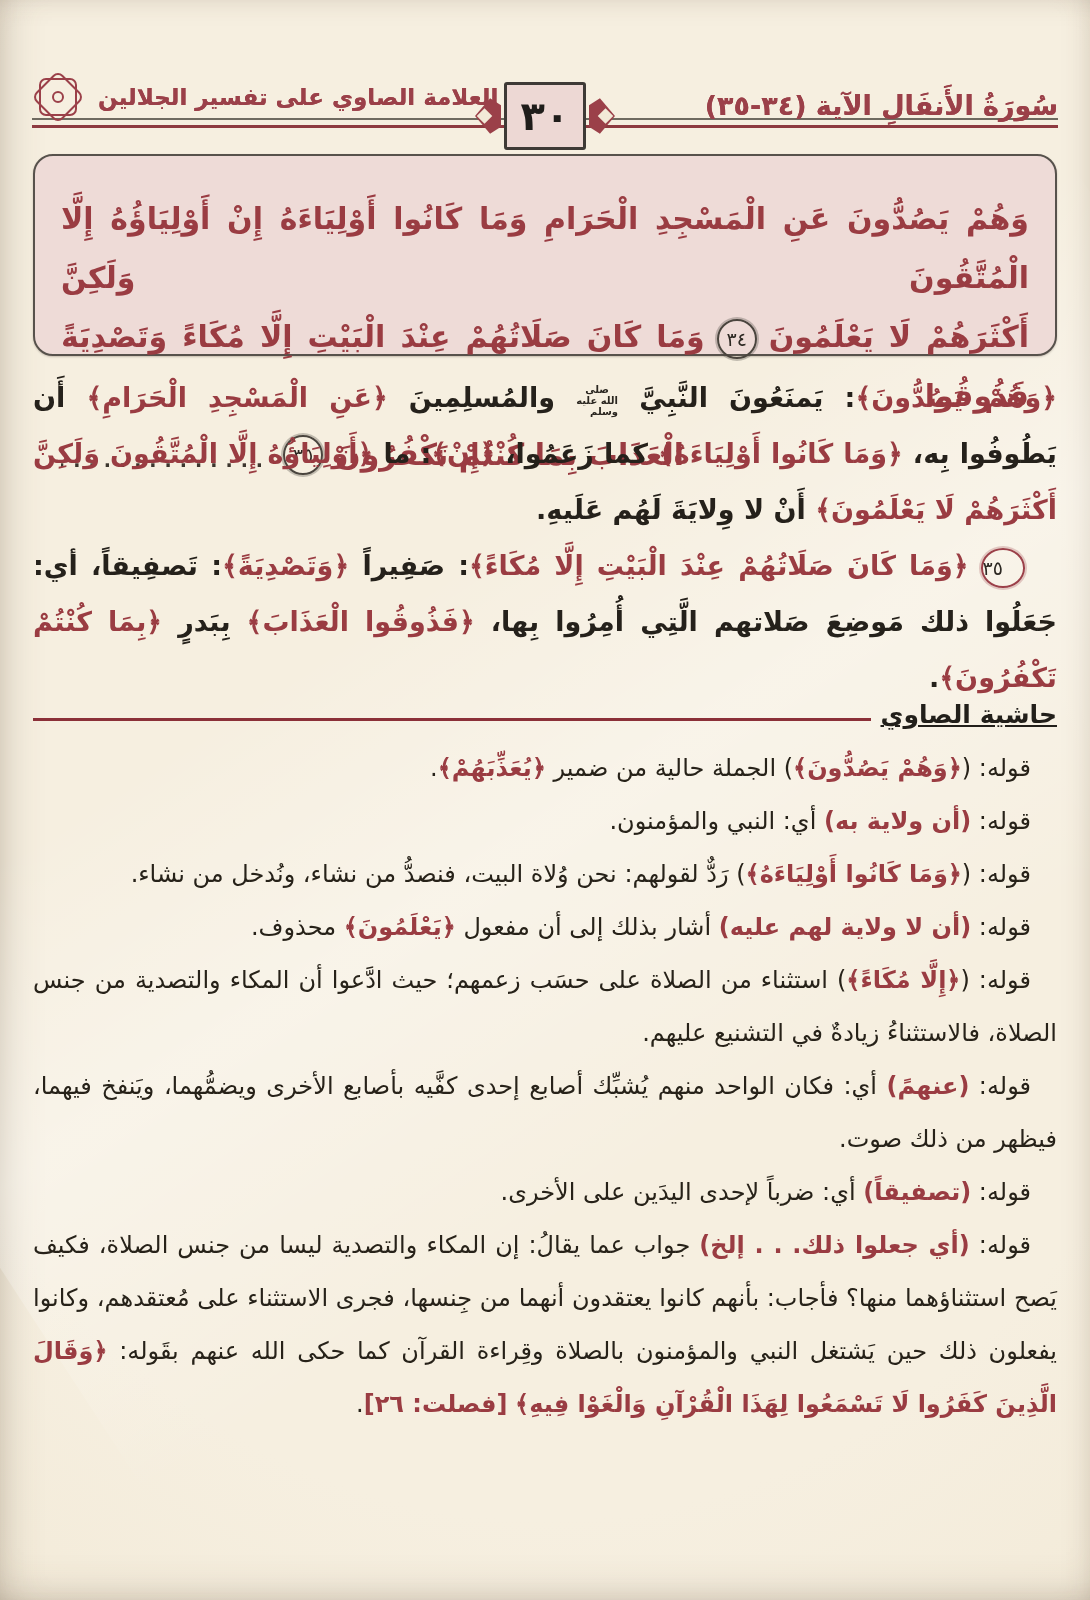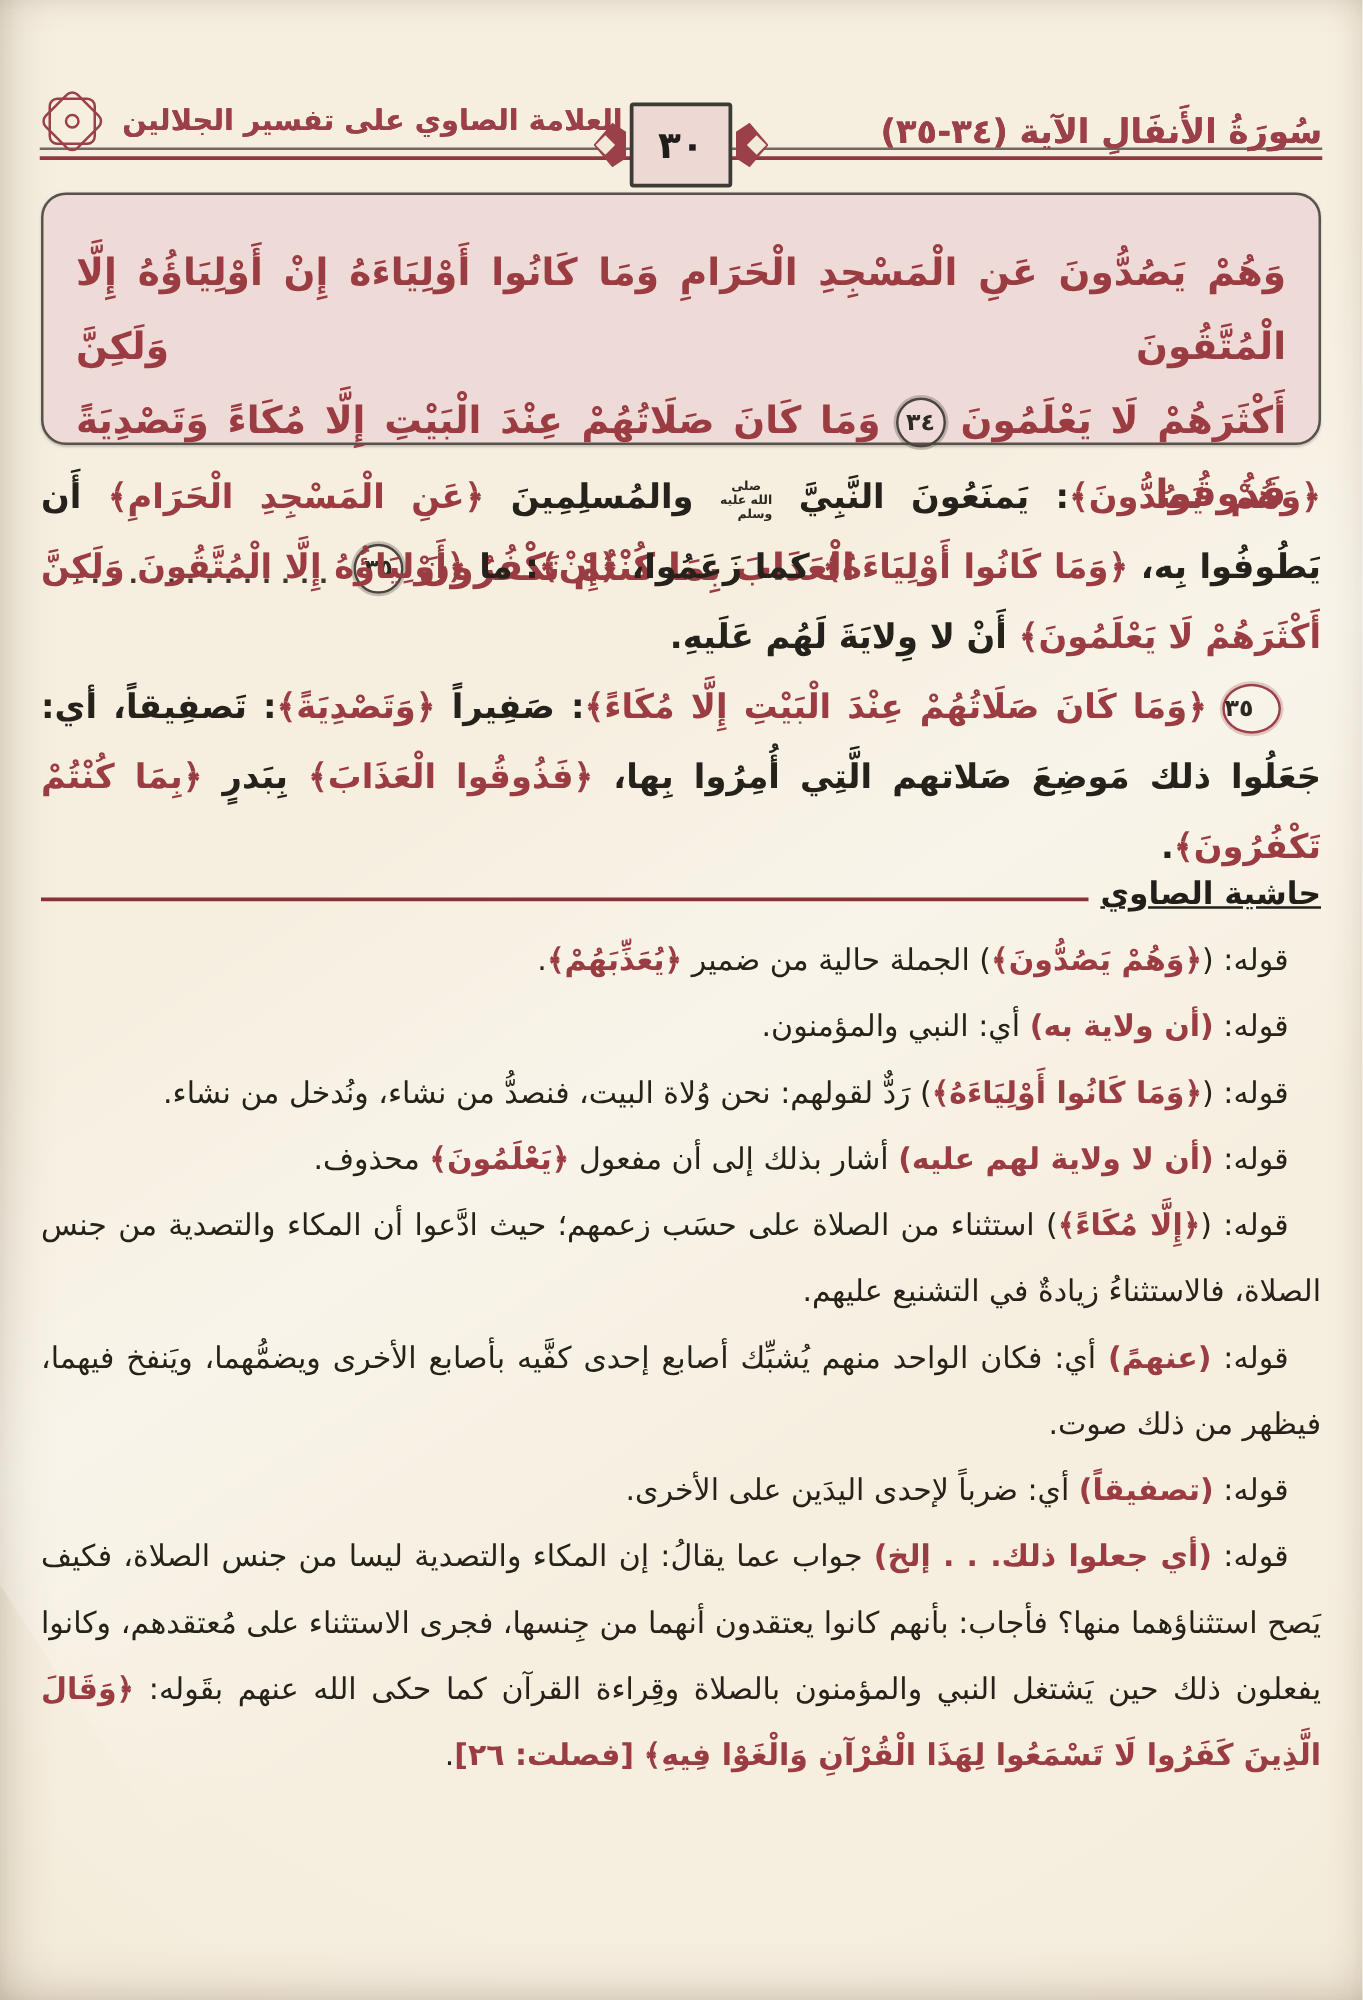--- a/index.html
+++ b/index.html
@@ -36,21 +36,21 @@
   .rosette-core{position:absolute;inset:20px;border:2px solid #9b4049;border-radius:50%;}
   .rule1{position:absolute;top:118px;left:32px;right:32px;border-top:2px solid #6f6a60;z-index:1;}
   .rule2{position:absolute;top:125px;left:32px;right:32px;border-top:3.5px solid #8e3a40;z-index:1;}
   .page-medallion{
     position:absolute;left:50%;top:82px;transform:translateX(-50%);
     display:flex;align-items:center;z-index:4;
   }
   .page-number-box{
     width:76px;height:62px;background:#edd8d4;border:3.5px solid #3e3a36;border-radius:3px;
     display:flex;align-items:center;justify-content:center;
-    font-size:30px;font-weight:bold;color:#1f1d1a;
+    font-size:40px;font-weight:bold;color:#1f1d1a;
   }
   .leaf{width:32px;height:44px;position:relative;flex:0 0 auto;}
   .leaf::before{content:"";position:absolute;inset:3px;background:#9b4049;}
   .leaf-right::before{clip-path:polygon(100% 50%,42% 3%,0 22%,0 78%,42% 97%);}
   .leaf-left::before{clip-path:polygon(0 50%,58% 3%,100% 22%,100% 78%,58% 97%);}
   .leaf::after{content:"";position:absolute;top:50%;width:11px;height:11px;background:#f2e9d8;transform:translateY(-50%) rotate(45deg);}
   .leaf-right::after{right:7px;}
   .leaf-left::after{left:7px;}
   
   .quran-panel{
@@ -69,21 +69,21 @@
   .run-dots{
     flex:1 1 0;overflow:hidden;white-space:nowrap;
     font-size:19px;letter-spacing:8px;color:#3c362e;font-weight:bold;
     transform:translateY(6px);
   }
   .run-aya{
     display:inline-flex;align-items:center;justify-content:center;
     min-width:40px;height:40px;box-sizing:border-box;
     border:2.5px solid #9b4049;border-radius:50%;
     box-shadow:0 0 0 2px rgba(155,64,73,.25);
-    font-size:19px;font-weight:bold;color:#2c2822;
+    font-size:19px;font-weight:normal;color:#2c2822;
     margin:4px 12px;vertical-align:middle;line-height:normal;
   }
   .quran-panel .run-aya{border-color:#4a453e;box-shadow:0 0 0 2px rgba(74,69,62,.3);}
   
   .tafsir{position:absolute;top:370px;left:33px;right:33px;z-index:2;}
   .tafsir p{
     margin:0;font-size:27px;font-weight:bold;color:#25211b;line-height:56px;
     text-align:justify;text-align-last:start;
   }
   .tafsir p.indented{text-indent:20px;}

